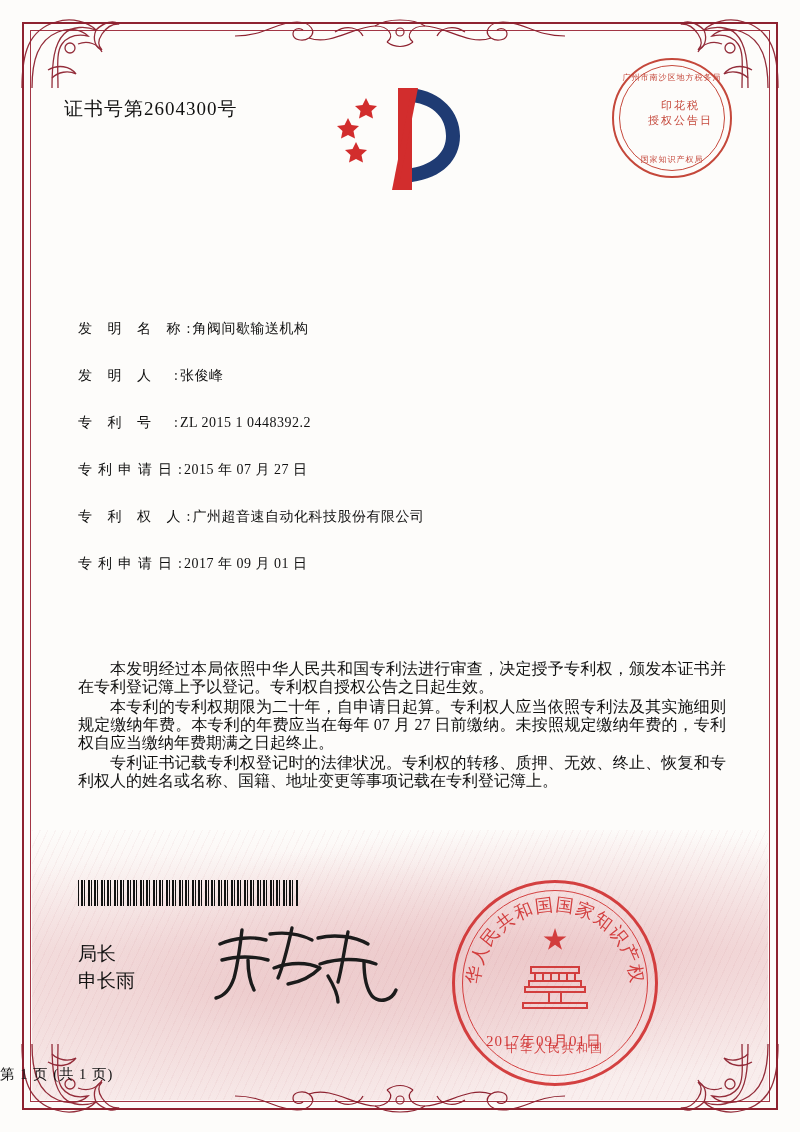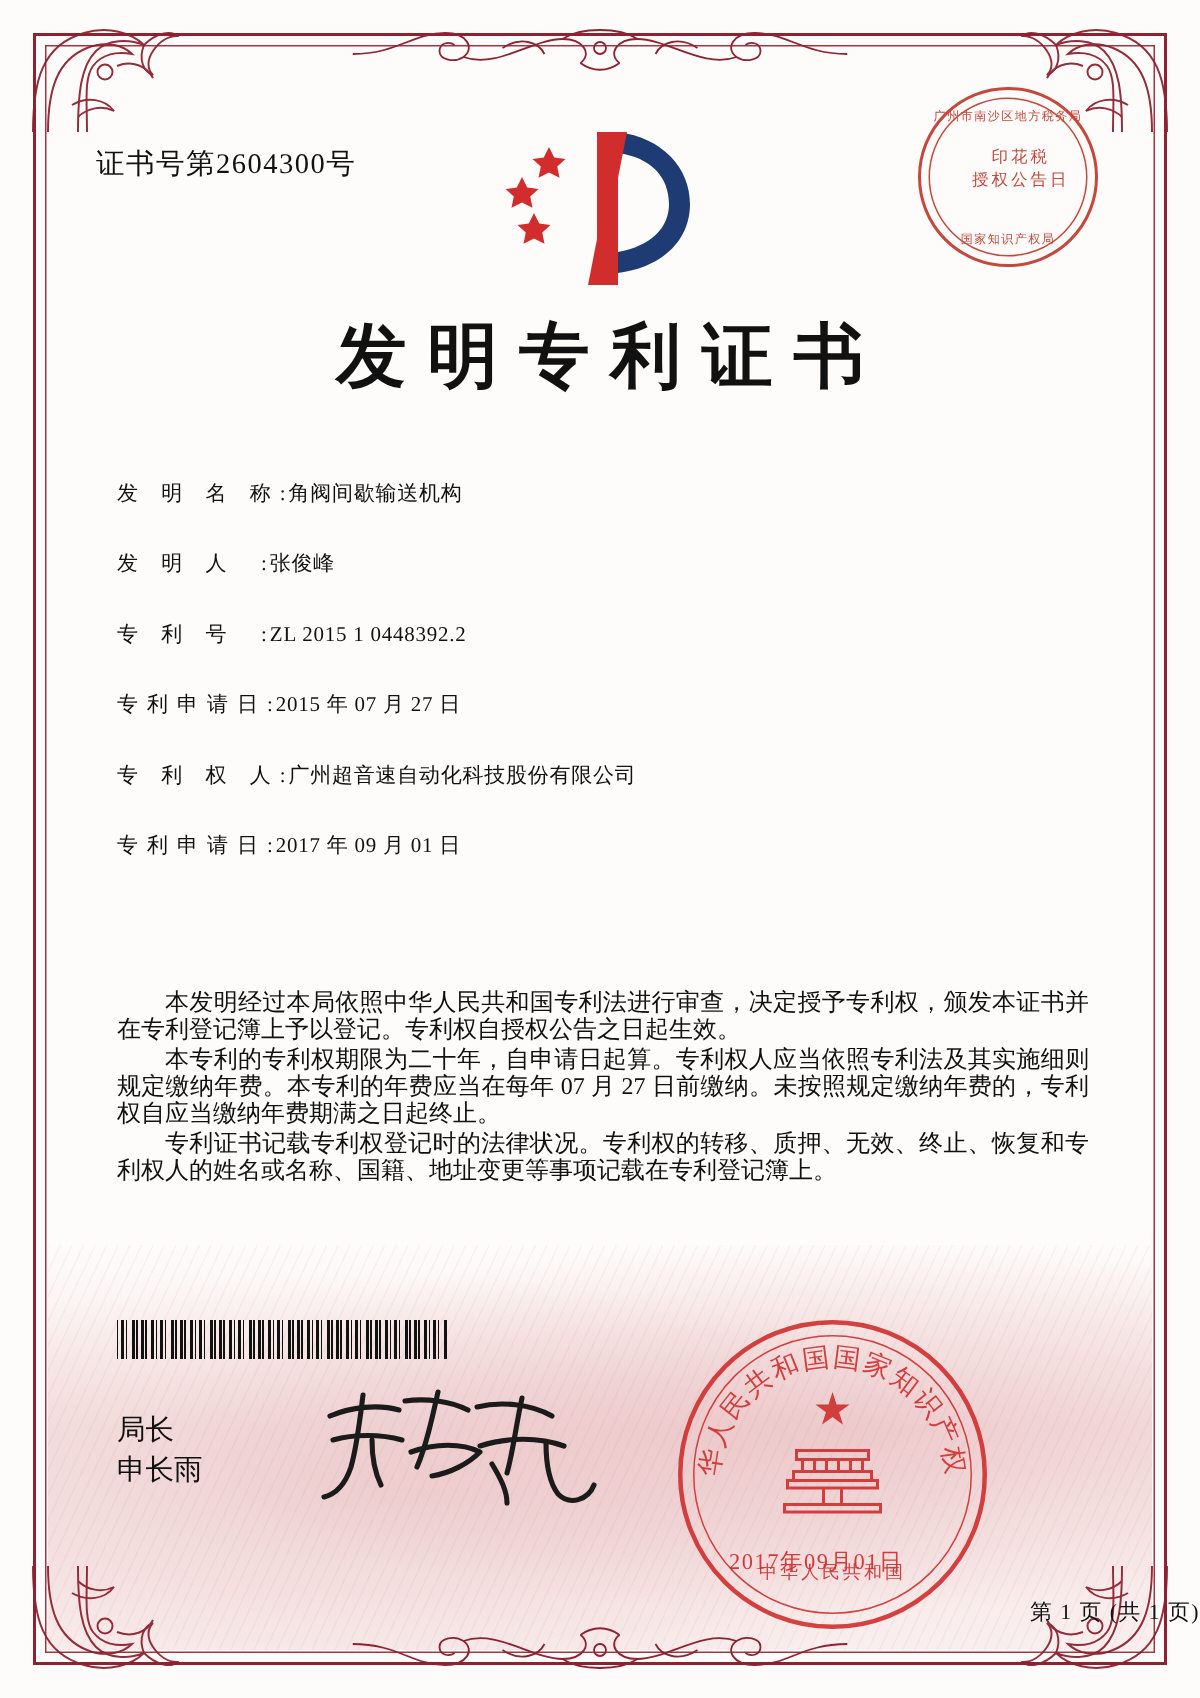--- a/index.html
+++ b/index.html
@@ -294,21 +294,21 @@
     color: #cf2a2a;
     letter-spacing: 1px;
     opacity: .9;
   }
 
   
   .footer {
     position: absolute;
     left: 0; right: 0;
     bottom: 48px;
-    text-align: right;
+    text-align: left;
     font-size: 14.5px;
     color: #111;
     letter-spacing: 1px;
   }
 </style>
 </head>
 <body>
 
 <div class="page">
 
@@ -404,21 +404,20 @@
   <div class="stamp-top">
     <div class="ring2"></div>
     <div class="arc-top">广州市南沙区地方税务局</div>
     <div class="mid">
       <div>印花税</div>
       <div>授权公告日</div>
     </div>
     <div class="arc-bottom">国家知识产权局</div>
   </div>
 
-  <div class="title">发明专利证书</div>
 
   <div class="fields">
     <div class="field">
       <span class="lbl">发 明 名 称</span>
       <span class="sep">:</span>
       <span class="val">角阀间歇输送机构</span>
     </div>
     <div class="field">
       <span class="lbl">发 明 人</span>
       <span class="sep">:</span>

